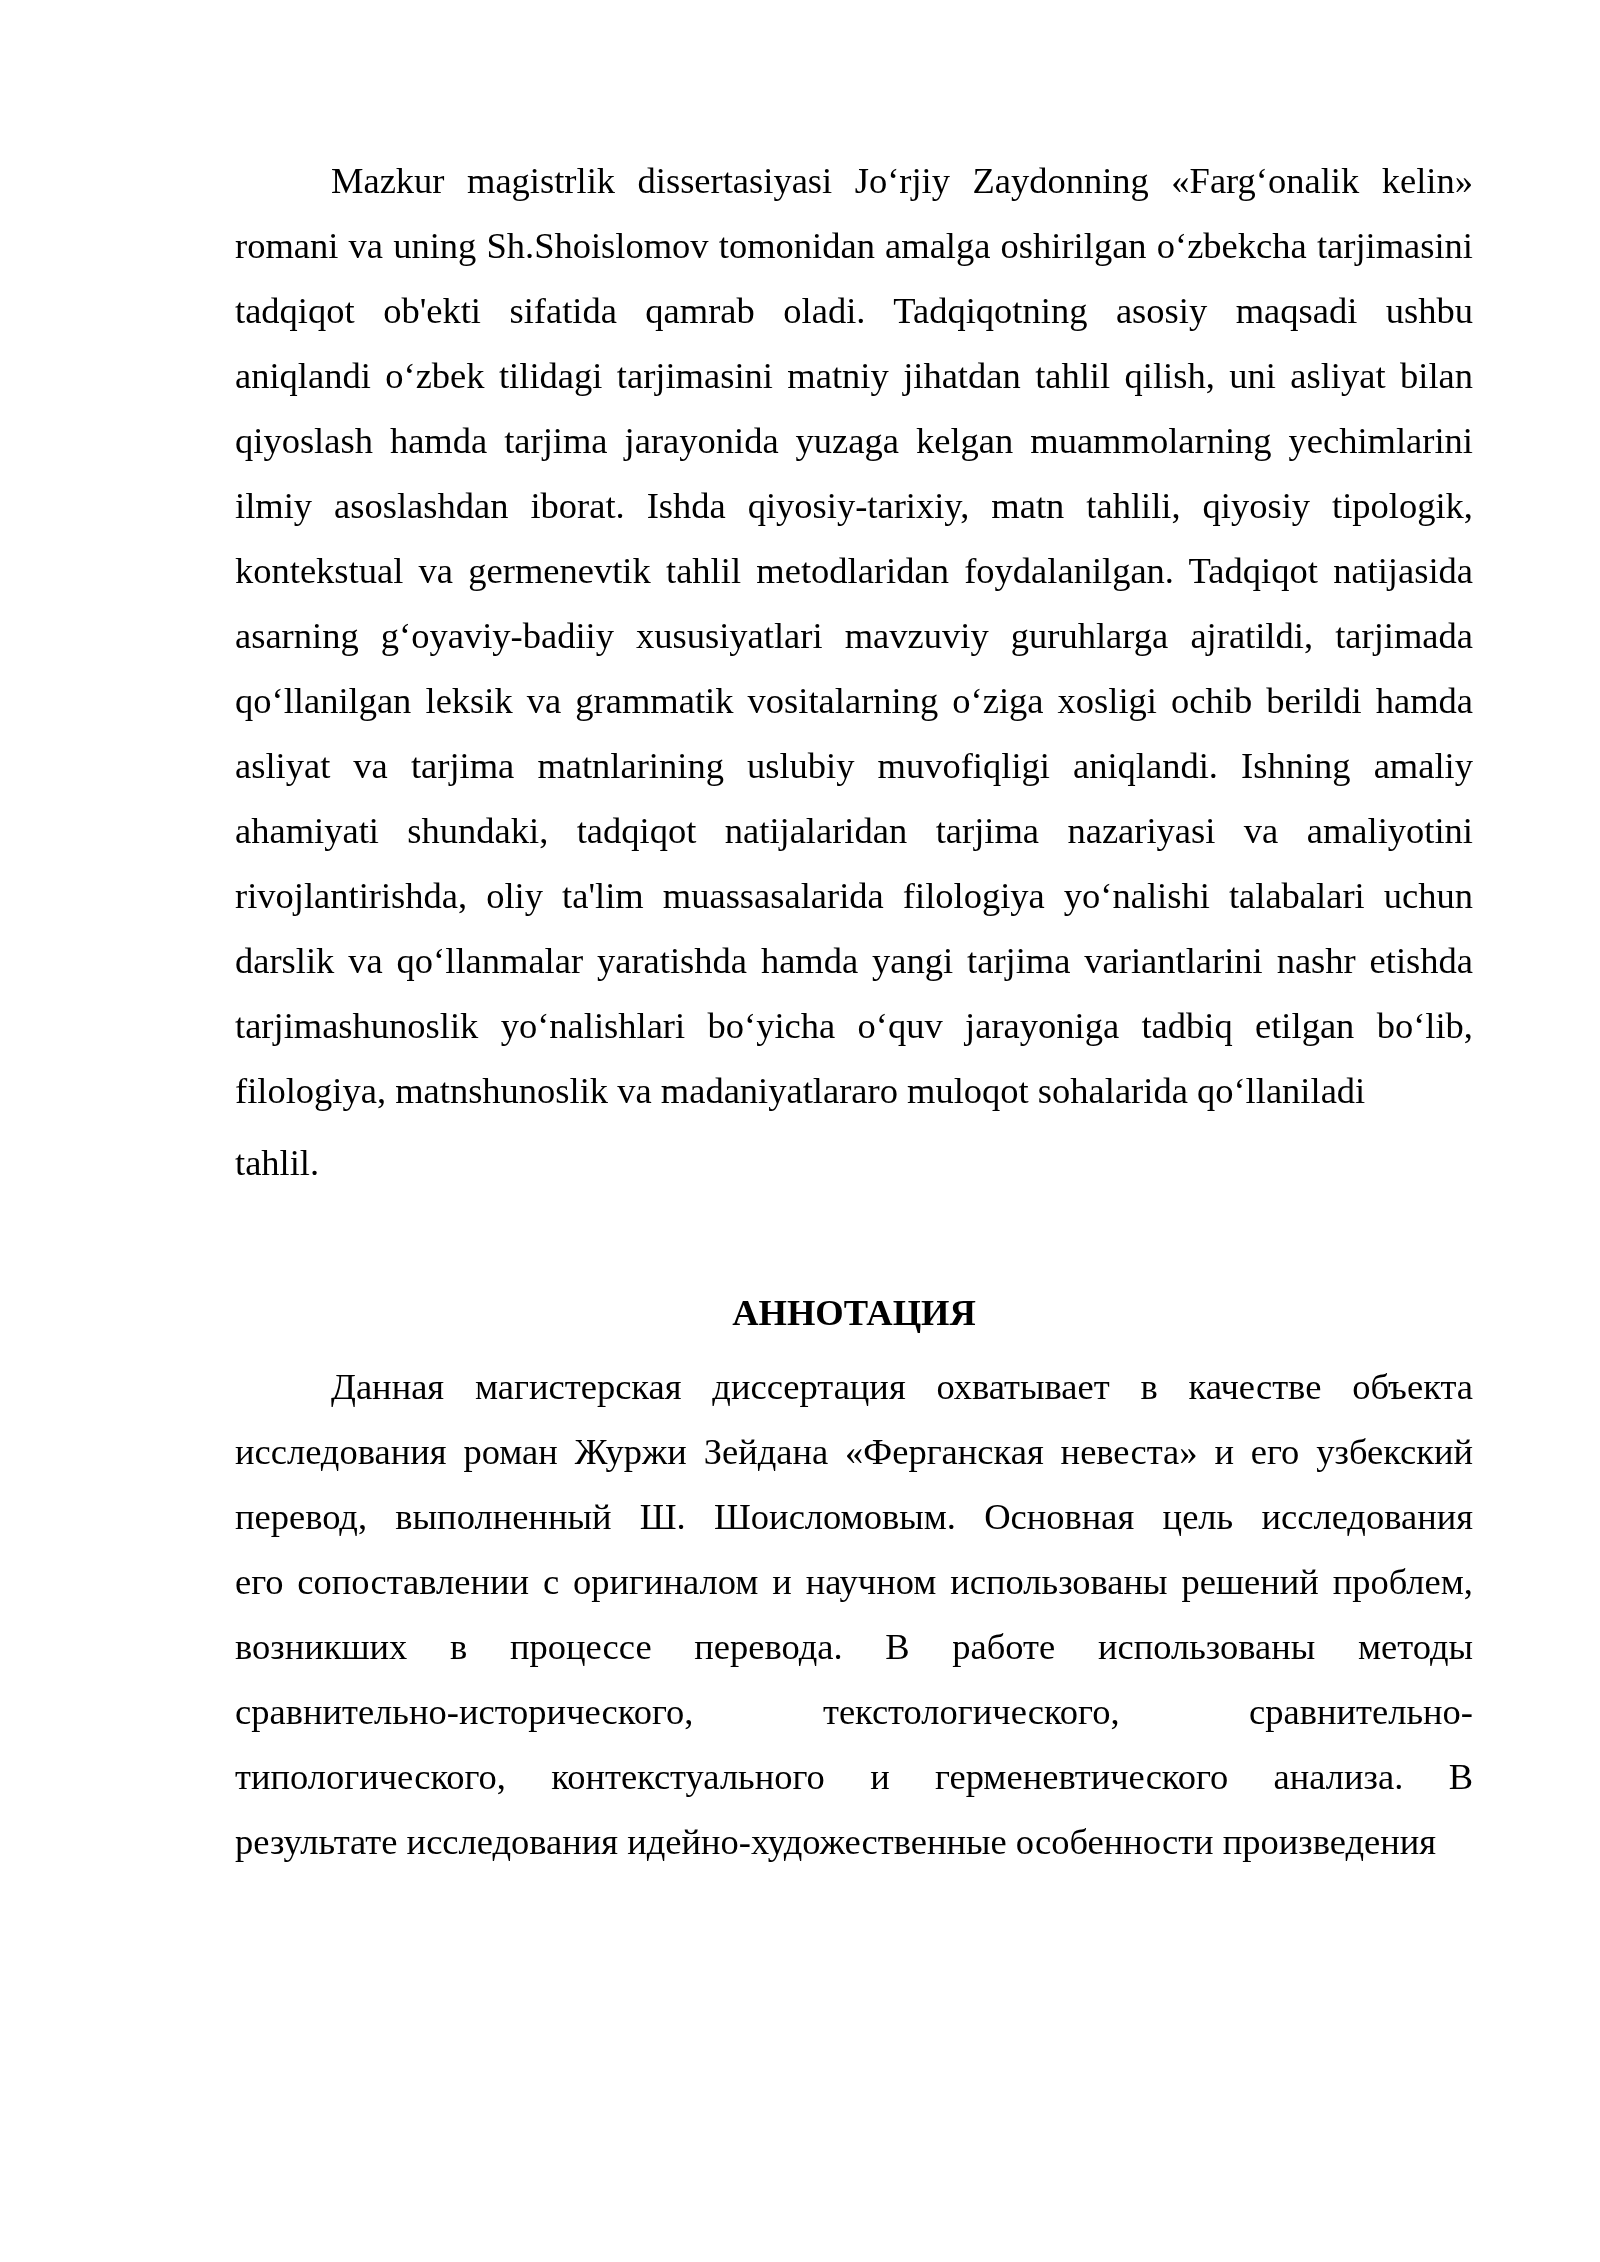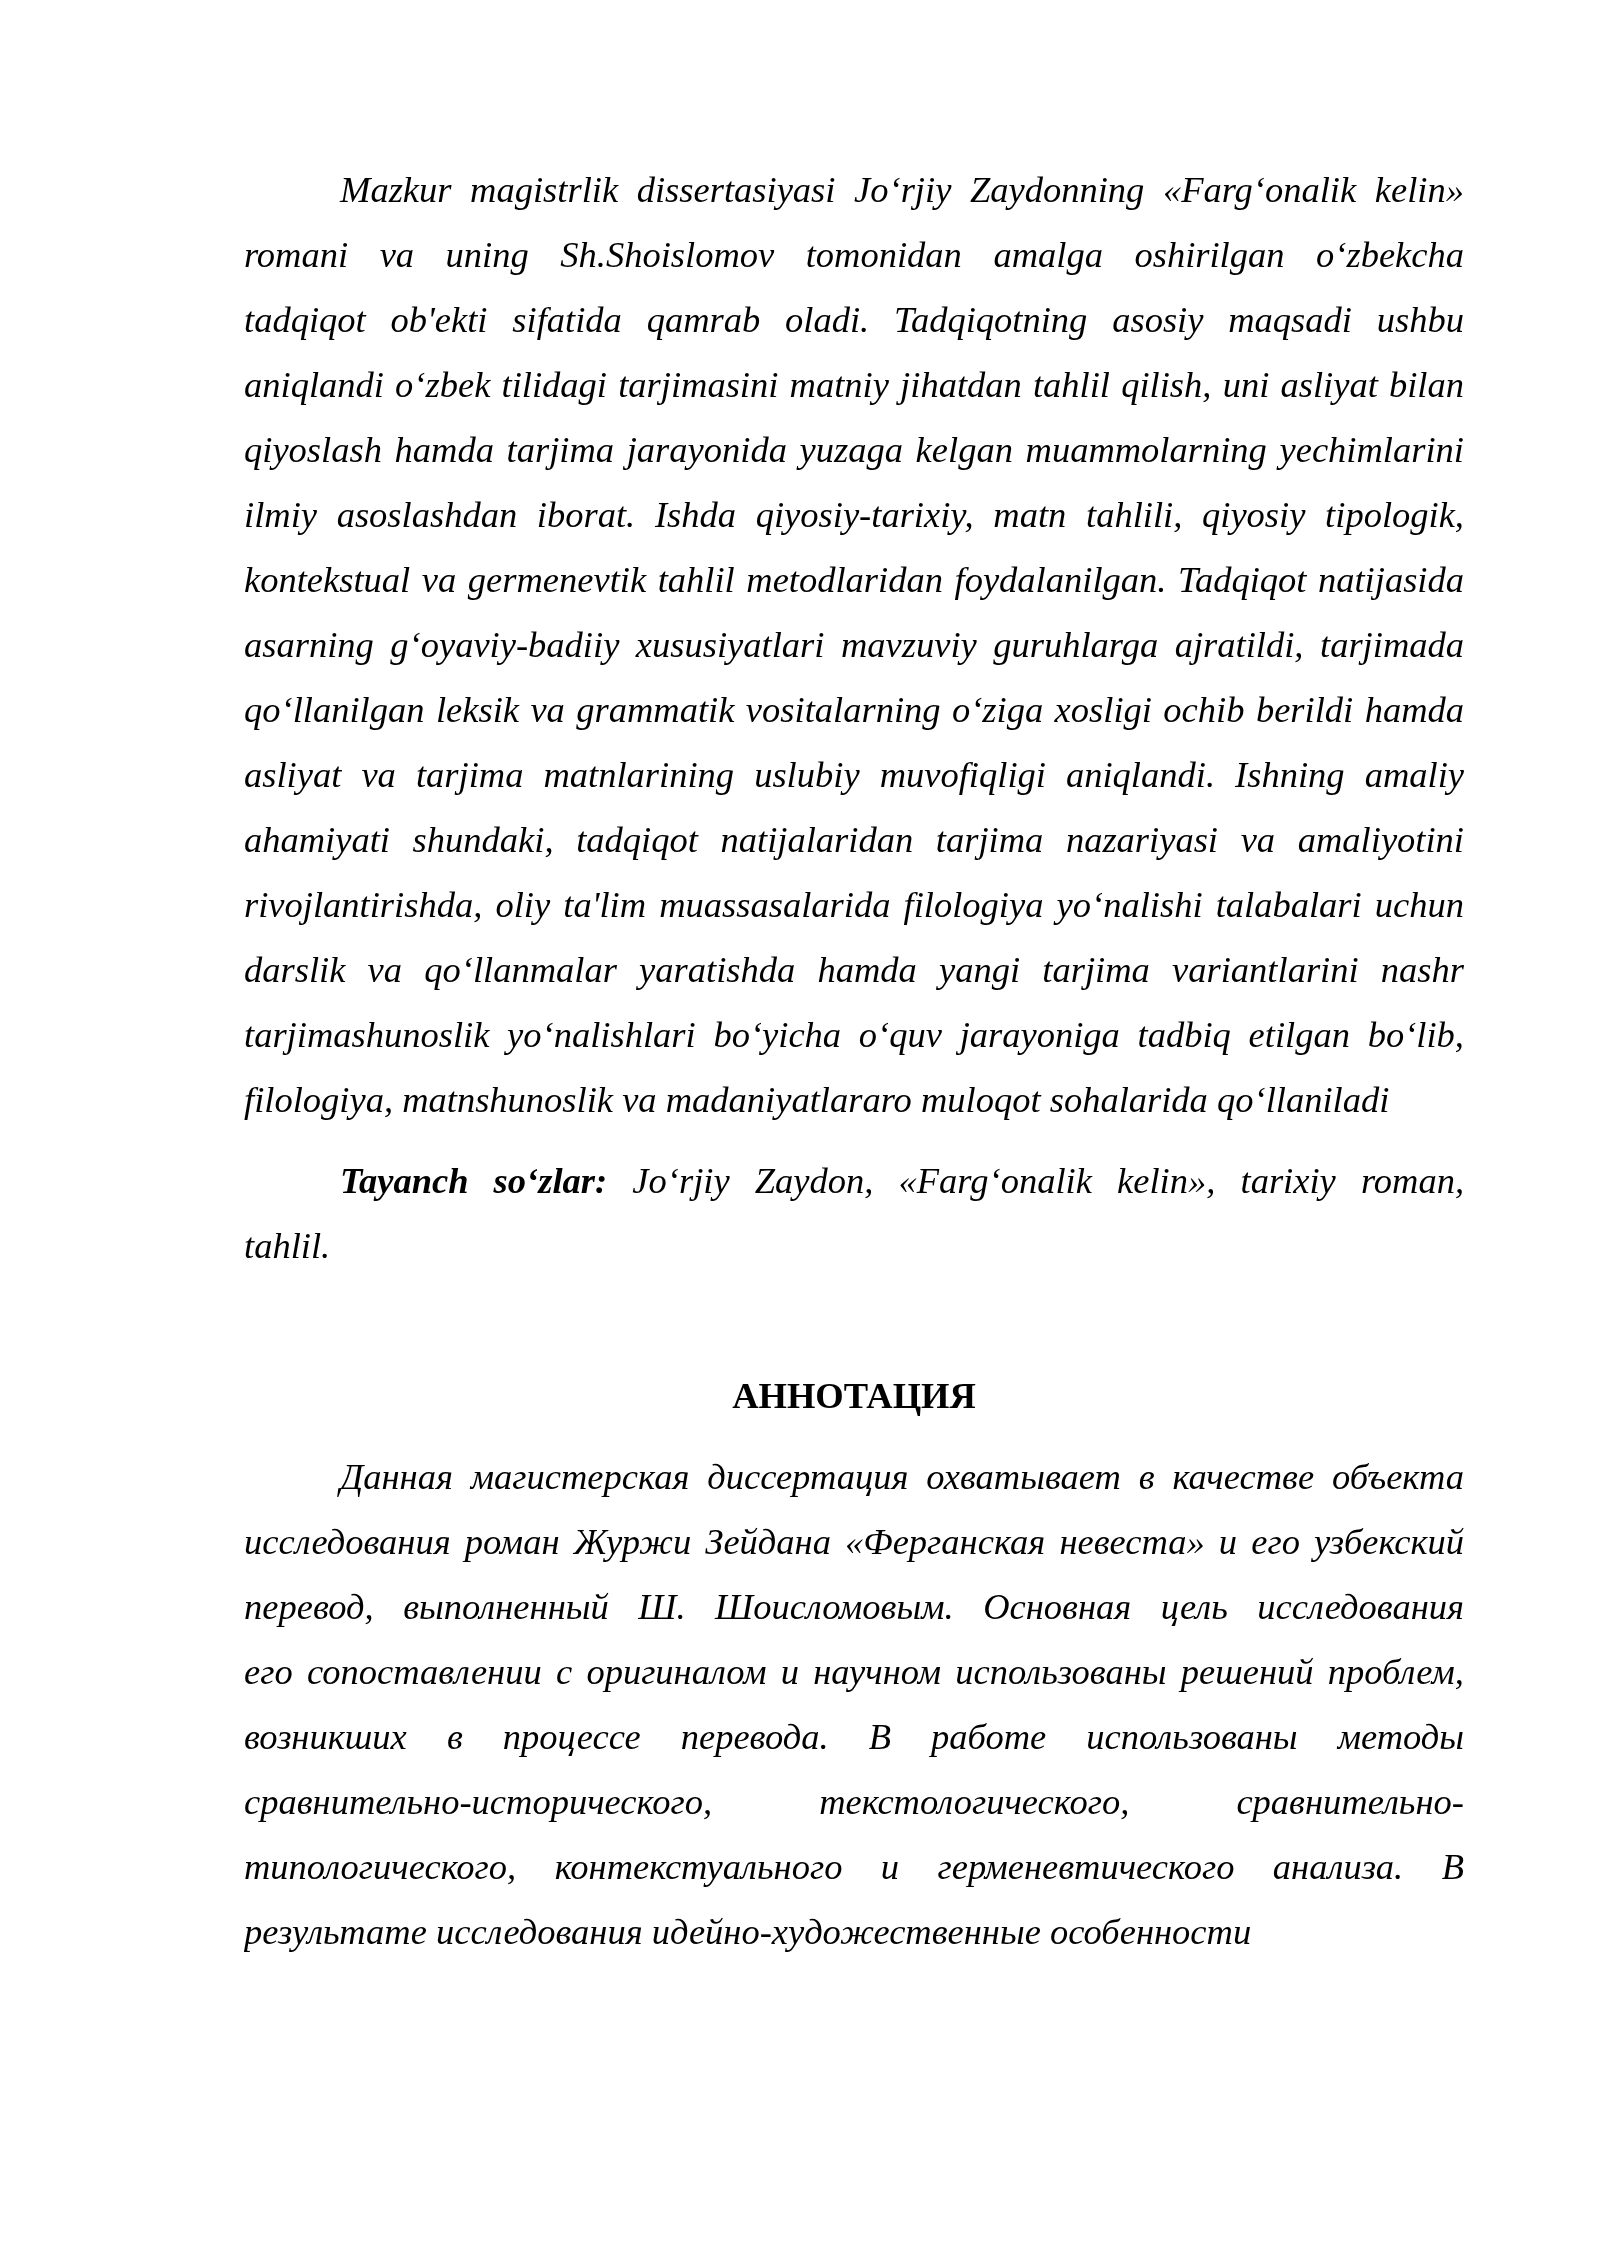--- a/index.html
+++ b/index.html
@@ -13,21 +13,21 @@
     line-height: 65px;
   }
   .page {
     box-sizing: border-box;
     width: 1600px;
     height: 2262px;
     padding: 141px 120px 0 228px;
     overflow: hidden;
     background: #ffffff;
   }
-  .para { margin: 16px; font-style: italic; }
+  .para { margin: 7px; }
   .ln {
     height: 65px;
     overflow: hidden;
   }
   .ln.j {
     text-align: justify;
     text-align-last: justify;
   }
   .ln.ind { text-indent: 96px; }
   .bold { font-weight: bold; }
@@ -57,24 +57,20 @@
     <div class="ln j">qo‘llanilgan leksik va grammatik vositalarning o‘ziga xosligi ochib berildi hamda</div>
     <div class="ln j">asliyat va tarjima matnlarining uslubiy muvofiqligi aniqlandi. Ishning amaliy</div>
     <div class="ln j">ahamiyati shundaki, tadqiqot natijalaridan tarjima nazariyasi va amaliyotini</div>
     <div class="ln j">rivojlantirishda, oliy ta'lim muassasalarida filologiya yo‘nalishi talabalari uchun</div>
     <div class="ln j">darslik va qo‘llanmalar yaratishda hamda yangi tarjima variantlarini nashr etishda</div>
     <div class="ln j">tarjimashunoslik yo‘nalishlari bo‘yicha o‘quv jarayoniga tadbiq etilgan bo‘lib,</div>
     <div class="ln">filologiya, matnshunoslik va madaniyatlararo muloqot sohalarida qo‘llaniladi</div>
   </div>
 
   <div class="para">
-    <div class="ln j ind">
-      <span class="bold">Tayanch so‘zlar:</span>
-      <span>Jo‘rjiy Zaydon, «Farg‘onalik kelin», tarixiy roman,</span>
-    </div>
     <div class="ln">tahlil.</div>
   </div>
 
   <div class="heading">АННОТАЦИЯ</div>
 
   <div class="para">
     <div class="ln j ind">Данная магистерская диссертация охватывает в качестве объекта</div>
     <div class="ln j">исследования роман Журжи Зейдана «Ферганская невеста» и его узбекский</div>
     <div class="ln j">перевод, выполненный Ш. Шоисломовым. Основная цель исследования</div>
     <div class="ln j">его сопоставлении с оригиналом и научном использованы решений проблем,</div>

